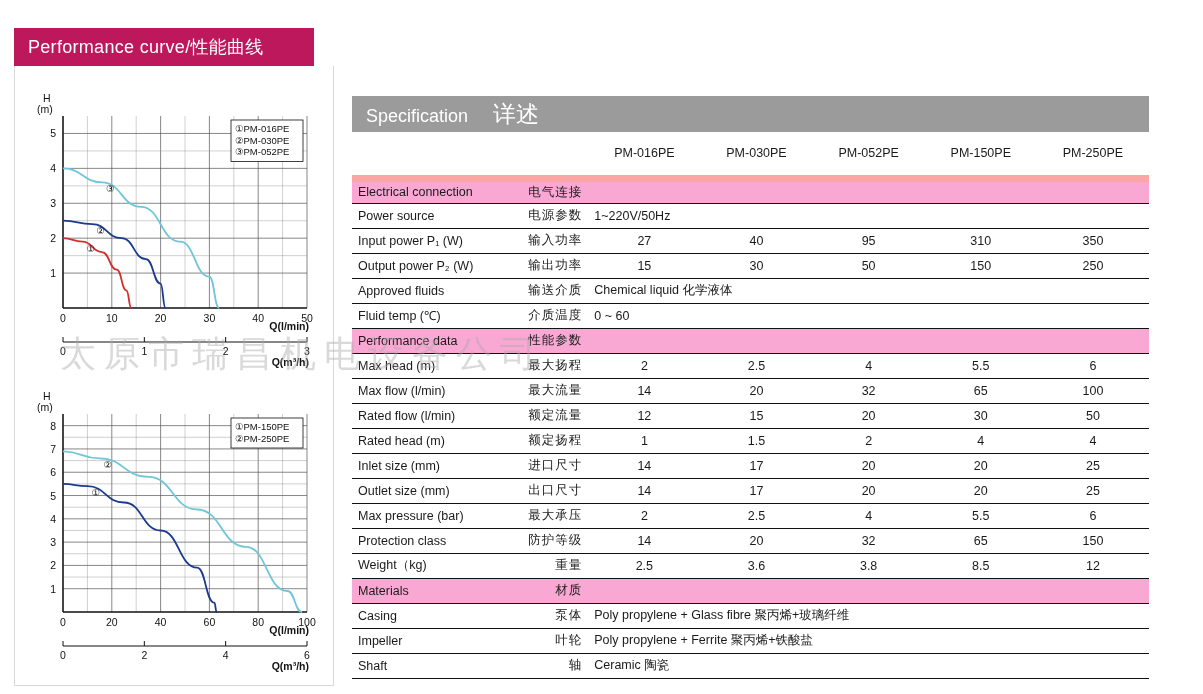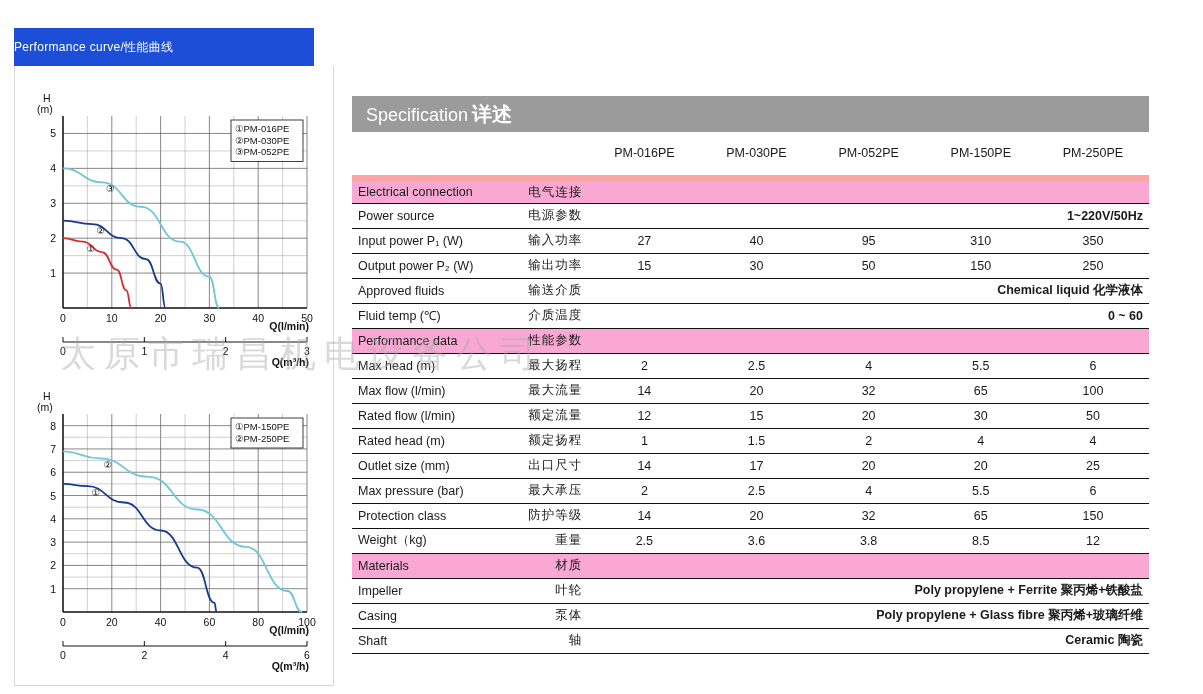--- a/index.html
+++ b/index.html
@@ -15,25 +15,25 @@
   
   .curve-panel {
     position: absolute;
     left: 14px; top: 28px;
     width: 320px; height: 660px;
   }
   .curve-title {
     position: absolute;
     left: 0; top: 0;
     width: 300px; height: 38px;
-    background: #1d4ed8;
+    background: #be185d;
     color: #ffffff;
-    font-size: 12px;
+    font-size: 18px;
     line-height: 38px;
-    padding-left: 0;
+    padding-left: 14px;
     letter-spacing: .3px;
     white-space: nowrap;
   }
   .curve-body {
     position: absolute;
     left: 0; top: 38px;
     width: 320px; height: 620px;
     border-left: 1px solid #d8d8d8;
     border-bottom: 1px solid #d8d8d8;
     border-right: 1px solid #d8d8d8;
@@ -49,21 +49,21 @@
   }
   .spec-header {
     height: 36px;
     background: #9b9b9b;
     color: #fff;
     font-size: 18px;
     line-height: 36px;
     padding-left: 14px;
     white-space: nowrap;
   }
-  .spec-header .cn { font-size: 20px; font-weight: bold; margin-left: 4px; }
+  .spec-header .cn { font-size: 23px; font-weight: normal; margin-left: 25px; }
 
   table.spec {
     border-collapse: collapse;
     width: 797px;
     table-layout: fixed;
     font-size: 12.5px;
     color: #1a1a1a;
   }
   table.spec td {
     border-bottom: 1px solid #111;
@@ -75,21 +75,21 @@
   table.spec tr.colhead td {
     border-bottom: 7px solid #fca5a5;
     text-align: center;
     font-size: 12.5px;
     height: 46px;
     background: #fff;
   }
   td.label-en { text-align: left; width: 148px; padding-left: 10px; }
   td.label-cn { text-align: right; width: 88px; padding-right: 10px; letter-spacing:1px;}
   td.val { text-align: center; width: 112px; }
-  td.span { text-align: right; font-weight: bold; }
+  td.span { text-align: left; }
   .colhead td.label-en, .colhead td.label-cn { border-bottom: 1px solid #111; }
 
   
   .watermark {
     position: absolute;
     left: 60px; top: 330px;
     width: 1100px;
     font-size: 36px;
     color: rgba(170,170,170,0.45);
     font-family: "DejaVu Sans", sans-serif;
@@ -323,20 +323,29 @@
           <tr>
             <td class="label-en">Rated head (m)</td>
             <td class="label-cn">额定扬程</td>
             <td class="val">1</td>
             <td class="val">1.5</td>
             <td class="val">2</td>
             <td class="val">4</td>
             <td class="val">4</td>
           </tr>
           <tr>
+            <td class="label-en">Inlet size (mm)</td>
+            <td class="label-cn">进口尺寸</td>
+            <td class="val">14</td>
+            <td class="val">17</td>
+            <td class="val">20</td>
+            <td class="val">20</td>
+            <td class="val">25</td>
+          </tr>
+          <tr>
             <td class="label-en">Outlet size (mm)</td>
             <td class="label-cn">出口尺寸</td>
             <td class="val">14</td>
             <td class="val">17</td>
             <td class="val">20</td>
             <td class="val">20</td>
             <td class="val">25</td>
           </tr>
           <tr>
             <td class="label-en">Max pressure (bar)</td>
@@ -364,30 +373,30 @@
             <td class="val">3.8</td>
             <td class="val">8.5</td>
             <td class="val">12</td>
           </tr>
           <tr class="section">
             <td class="label-en">Materials</td>
             <td class="label-cn">材质</td>
             <td class="span" colspan="5"></td>
           </tr>
           <tr>
+            <td class="label-en">Casing</td>
+            <td class="label-cn">泵体</td>
+            <td class="span" colspan="5">Poly propylene + Glass fibre  聚丙烯+玻璃纤维</td>
+          </tr>
+          <tr>
             <td class="label-en">Impeller</td>
             <td class="label-cn">叶轮</td>
             <td class="span" colspan="5">Poly propylene + Ferrite  聚丙烯+铁酸盐</td>
           </tr>
           <tr>
-            <td class="label-en">Casing</td>
-            <td class="label-cn">泵体</td>
-            <td class="span" colspan="5">Poly propylene + Glass fibre  聚丙烯+玻璃纤维</td>
-          </tr>
-          <tr>
             <td class="label-en">Shaft</td>
             <td class="label-cn">轴</td>
             <td class="span" colspan="5">Ceramic  陶瓷</td>
           </tr>
         </tbody>
     </table>
   </div>
 
   <div class="watermark">太原市瑞昌机电设备公司</div>
 </div>

